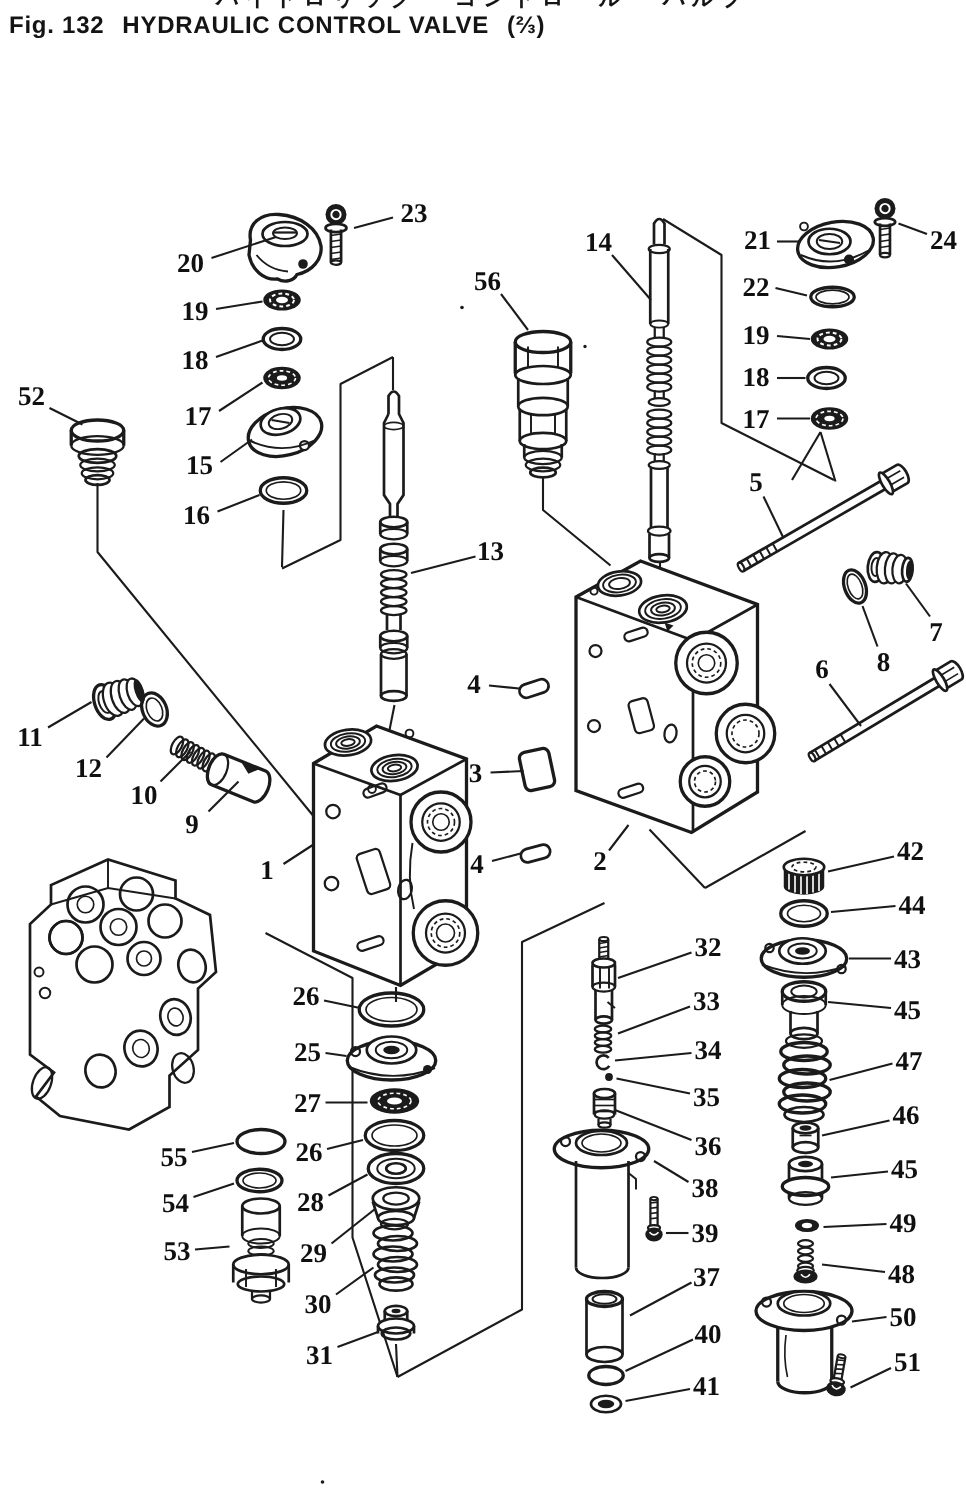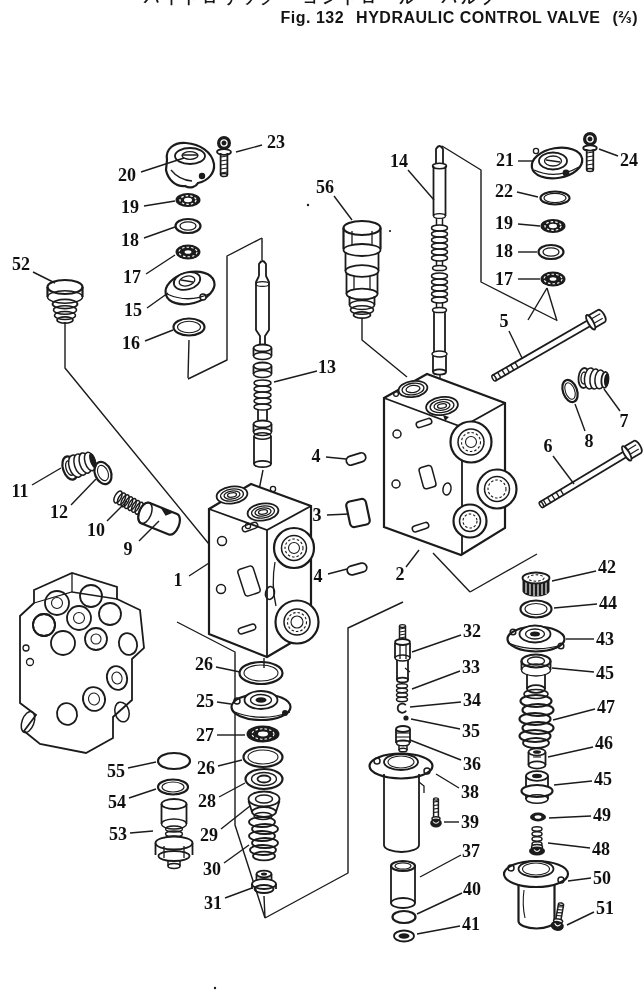--- a/index.html
+++ b/index.html
@@ -1,21 +1,21 @@
 <!DOCTYPE html>
 <html><head>
 <meta charset="utf-8">
 <style>
   html,body{margin:0;padding:0;background:#e8e8e4;}
   .page{position:relative;width:644px;height:998px;background:#ffffff;overflow:hidden;
         font-family:"Liberation Sans",sans-serif;}
   .kana-clip{position:absolute;top:0;left:0;right:0;height:9px;overflow:hidden;}
   .kana{margin-top:-11px;text-align:center;font:700 15px "DejaVu Sans",sans-serif;
         letter-spacing:4px;word-spacing:14px;color:#151515;white-space:nowrap;}
-  .fig-row{position:absolute;top:9px;left:0;right:0;text-align:right;
+  .fig-row{position:absolute;top:9px;left:0;right:0;text-align:left;
            font:700 16px "Liberation Sans",sans-serif;letter-spacing:.5px;color:#141414;}
   .fig-row span{margin:0 6px;}
   svg{position:absolute;top:0;left:0;}
   .o{fill:none;stroke:#1b1b1b;}
   .f{fill:#ffffff;stroke:#1b1b1b;}
   .d{fill:#1b1b1b;stroke:none;}
   .wl{fill:none;stroke:#ffffff;}
   .w1{stroke-width:1.1px;}.w12{stroke-width:1.3px;}.w15{stroke-width:1.5px;}
   .w18{stroke-width:1.8px;}.w22{stroke-width:2.2px;}
   .dash{stroke-dasharray:2.5 2;}

